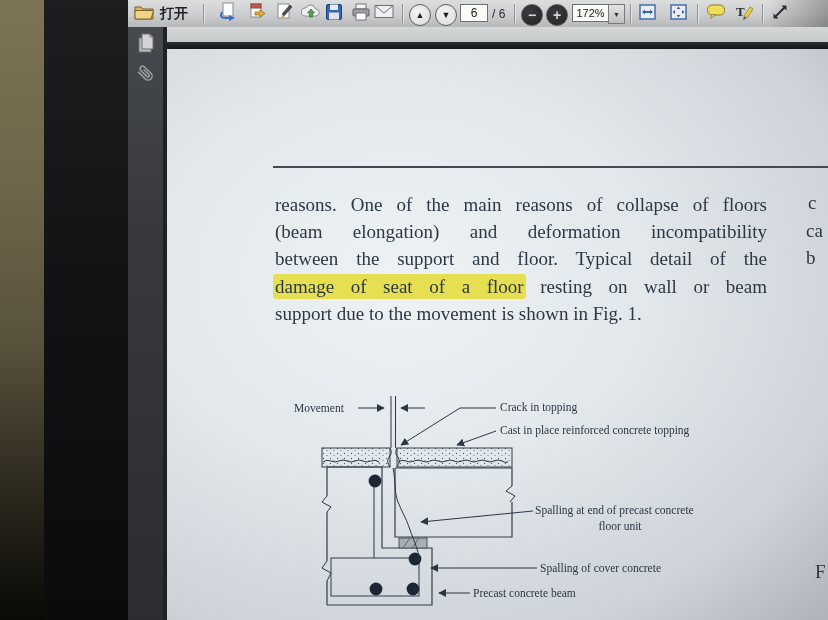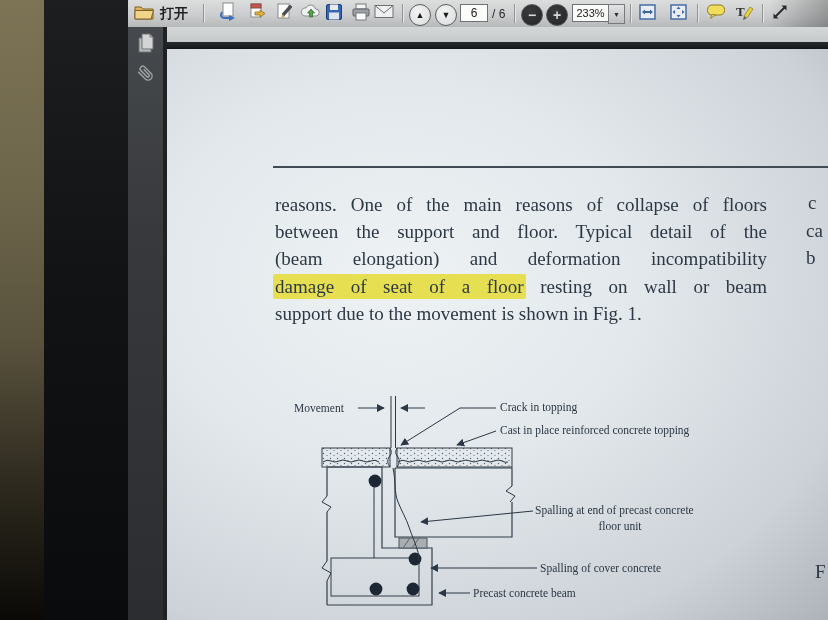--- a/index.html
+++ b/index.html
@@ -161,21 +161,21 @@
       <div class="tsep" style="left:386px"></div>
 
       <div class="tbtn circle-btn zoom-circle" style="left:393px">
         <span>−</span>
       </div>
       <div class="tbtn circle-btn zoom-circle" style="left:418px">
         <span>+</span>
       </div>
 
       <div class="zoom-box">
-        <span>233%</span>
+        <span>172%</span>
       </div>
       <div class="zoom-drop">
         <span>▼</span>
       </div>
 
       <div class="tsep" style="left:502px"></div>
 
       <div class="tbtn" style="left:508px">
         <span>
           <svg width="19" height="18" viewBox="0 0 19 18">
@@ -253,22 +253,22 @@
       <div class="doc-area">
         <div class="gap-strip"></div>
         <div class="page-band"></div>
 
         <div class="page">
 
           <div class="col-rule"></div>
 
           <div class="paragraph">
             <div class="pline"><span>reasons. One of the main reasons of collapse of floors</span><span class="hl"></span><span></span></div>
+            <div class="pline"><span>(beam elongation) and deformation incompatibility</span><span class="hl"></span><span></span></div>
             <div class="pline"><span>between the support and floor. Typical detail of the</span><span class="hl"></span><span></span></div>
-            <div class="pline"><span>(beam elongation) and deformation incompatibility</span><span class="hl"></span><span></span></div>
             <div class="pline"><span></span><span class="hl">damage of seat of a floor</span><span> resting on wall or beam</span></div>
             <div class="pline last"><span>support due to the movement is shown in Fig. 1.</span><span class="hl"></span><span></span></div>
           </div>
 
           <div class="frag" style="left:641px;top:143px">c</div>
           <div class="frag" style="left:639px;top:171px">ca</div>
           <div class="frag" style="left:639px;top:198px">b</div>
           <div class="frag" style="left:648px;top:512px">F</div>
 
           <svg class="figure" width="480" height="228" viewBox="0 0 480 228">

